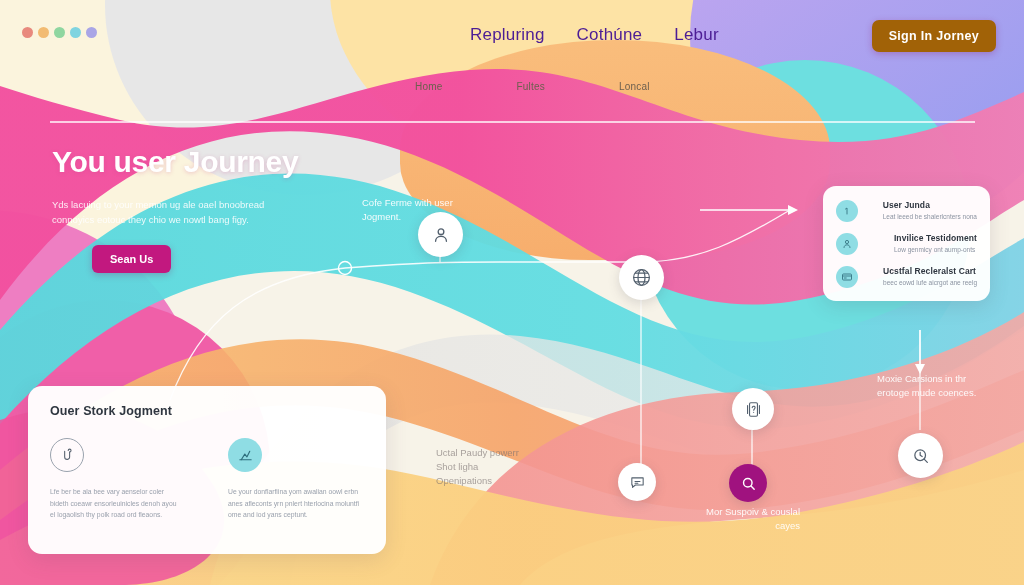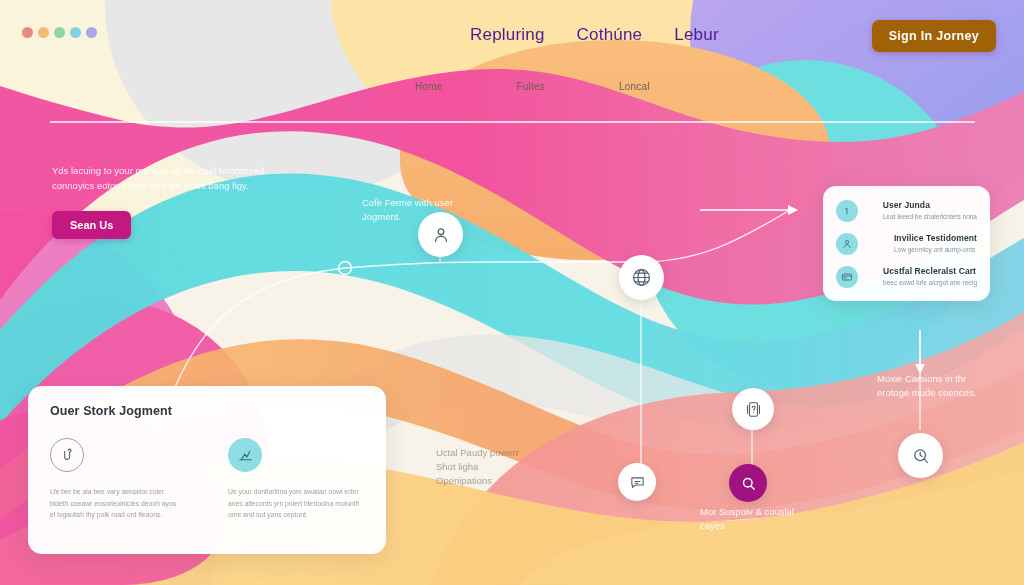--- a/index.html
+++ b/index.html
@@ -50,21 +50,21 @@
   
   .hero { position:absolute; left:52px; top:145px; width:330px; }
   .hero h1 { font-size:30px; color:#ffffff; font-weight:700; letter-spacing:-.3px;
              text-shadow:0 1px 4px rgba(200,60,140,.25); }
   .hero p { margin-top:19px; font-size:9.5px; line-height:1.55; color:rgba(255,255,255,.88);
             width:240px; }
   .hero .cta {
     margin-top:18px; display:inline-block;
     background:#c2187f; color:#fff; font-size:11px; font-weight:600;
     padding:8px 18px; border:none; border-radius:6px;
-    box-shadow:0 2px 7px rgba(140,20,95,.28); cursor:pointer;
+    box-shadow:0 2px 7px rgba(140,20,95,.28); cursor:pointer;margin-left:40px;
   }
 
   
   .node {
     position:absolute; border-radius:50%;
     background:#fff; display:flex; align-items:center; justify-content:center;
     box-shadow:0 3px 12px rgba(80,70,90,.18);
   }
   .node svg { display:block; }
   .node.accent { background:#a0127f; }
@@ -215,20 +215,21 @@
     <div class="nav-row2">
       <span>Home</span>
       <span>Fultes</span>
       <span>Loncal</span>
     </div>
     <button class="signin">Sign In Jorney</button>
   </div>
   <div class="divider"></div>
 
   <div class="hero">
+    <h1>You user Journey</h1>
     <p>Yds lacuing to your memon ug ale oael bnoobread connoyics eotouc they chio we nowtl bang figy.</p>
     <button class="cta">Sean Us</button>
   </div>
 
   <div class="flow-label" style="left:362px; top:196px; width:105px;">Cofe Ferme with user Jogment.</div>
 
   <div class="node" style="left:418px; top:212px; width:45px; height:45px;">
     <svg width="20" height="20" viewBox="0 0 24 24" fill="none" stroke="#53606e" stroke-width="1.6">
       <circle cx="12" cy="8" r="3.4"></circle>
       <path d="M5.5 19.5c0-3.6 2.9-6 6.5-6s6.5 2.4 6.5 6" stroke-linecap="round"></path>
@@ -260,21 +261,21 @@
       <path d="M8.5 10.5h7M8.5 13h4" stroke-linecap="round"></path>
     </svg>
   </div>
 
   <div class="node accent" style="left:729px; top:464px; width:38px; height:38px;">
     <svg width="17" height="17" viewBox="0 0 24 24" fill="none" stroke="#ffffff" stroke-width="2">
       <circle cx="11" cy="11" r="6"></circle>
       <path d="M15.6 15.6L20 20" stroke-linecap="round"></path>
     </svg>
   </div>
-  <div class="flow-label" style="left:700px; top:505px; width:100px; text-align:left;">Mor Suspoiv &amp; couslal cayes</div>
+  <div class="flow-label" style="left:700px; top:505px; width:100px; text-align:right;">Mor Suspoiv &amp; couslal cayes</div>
 
   <div class="node" style="left:898px; top:433px; width:45px; height:45px;">
     <svg width="20" height="20" viewBox="0 0 24 24" fill="none" stroke="#53606e" stroke-width="1.5">
       <circle cx="11" cy="11" r="6.4"></circle>
       <path d="M11 7.5V11l2.4 1.6" stroke-linecap="round"></path>
       <path d="M15.8 15.8L19.6 19.6" stroke-linecap="round"></path>
     </svg>
   </div>
   <div class="flow-label" style="left:868px; top:372px; width:105px; text-align:left;margin-left:9px;">Moxie Carsions in thr erotoge mude coences.</div>
 

